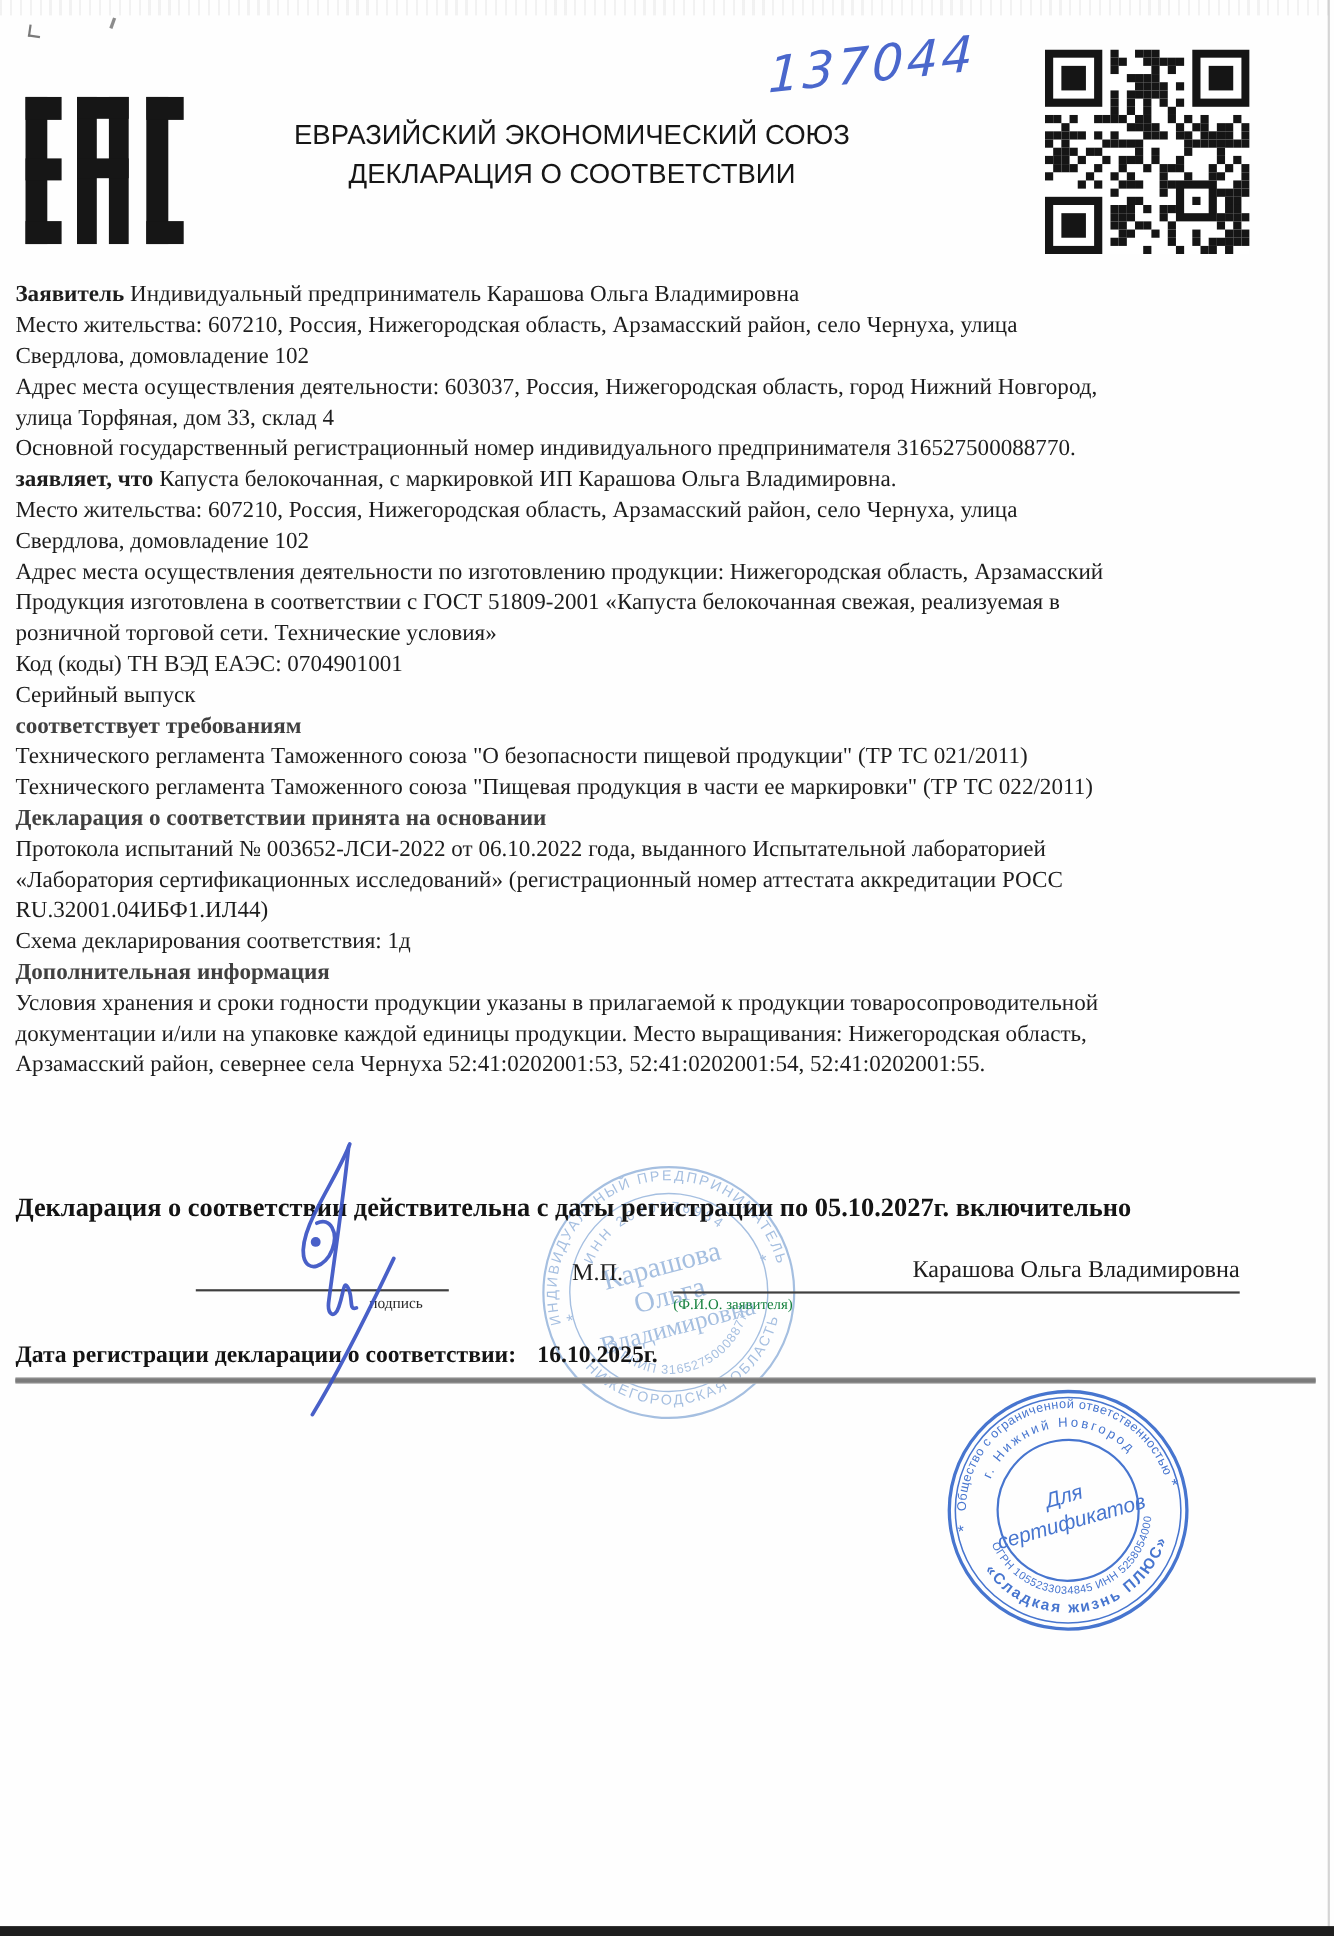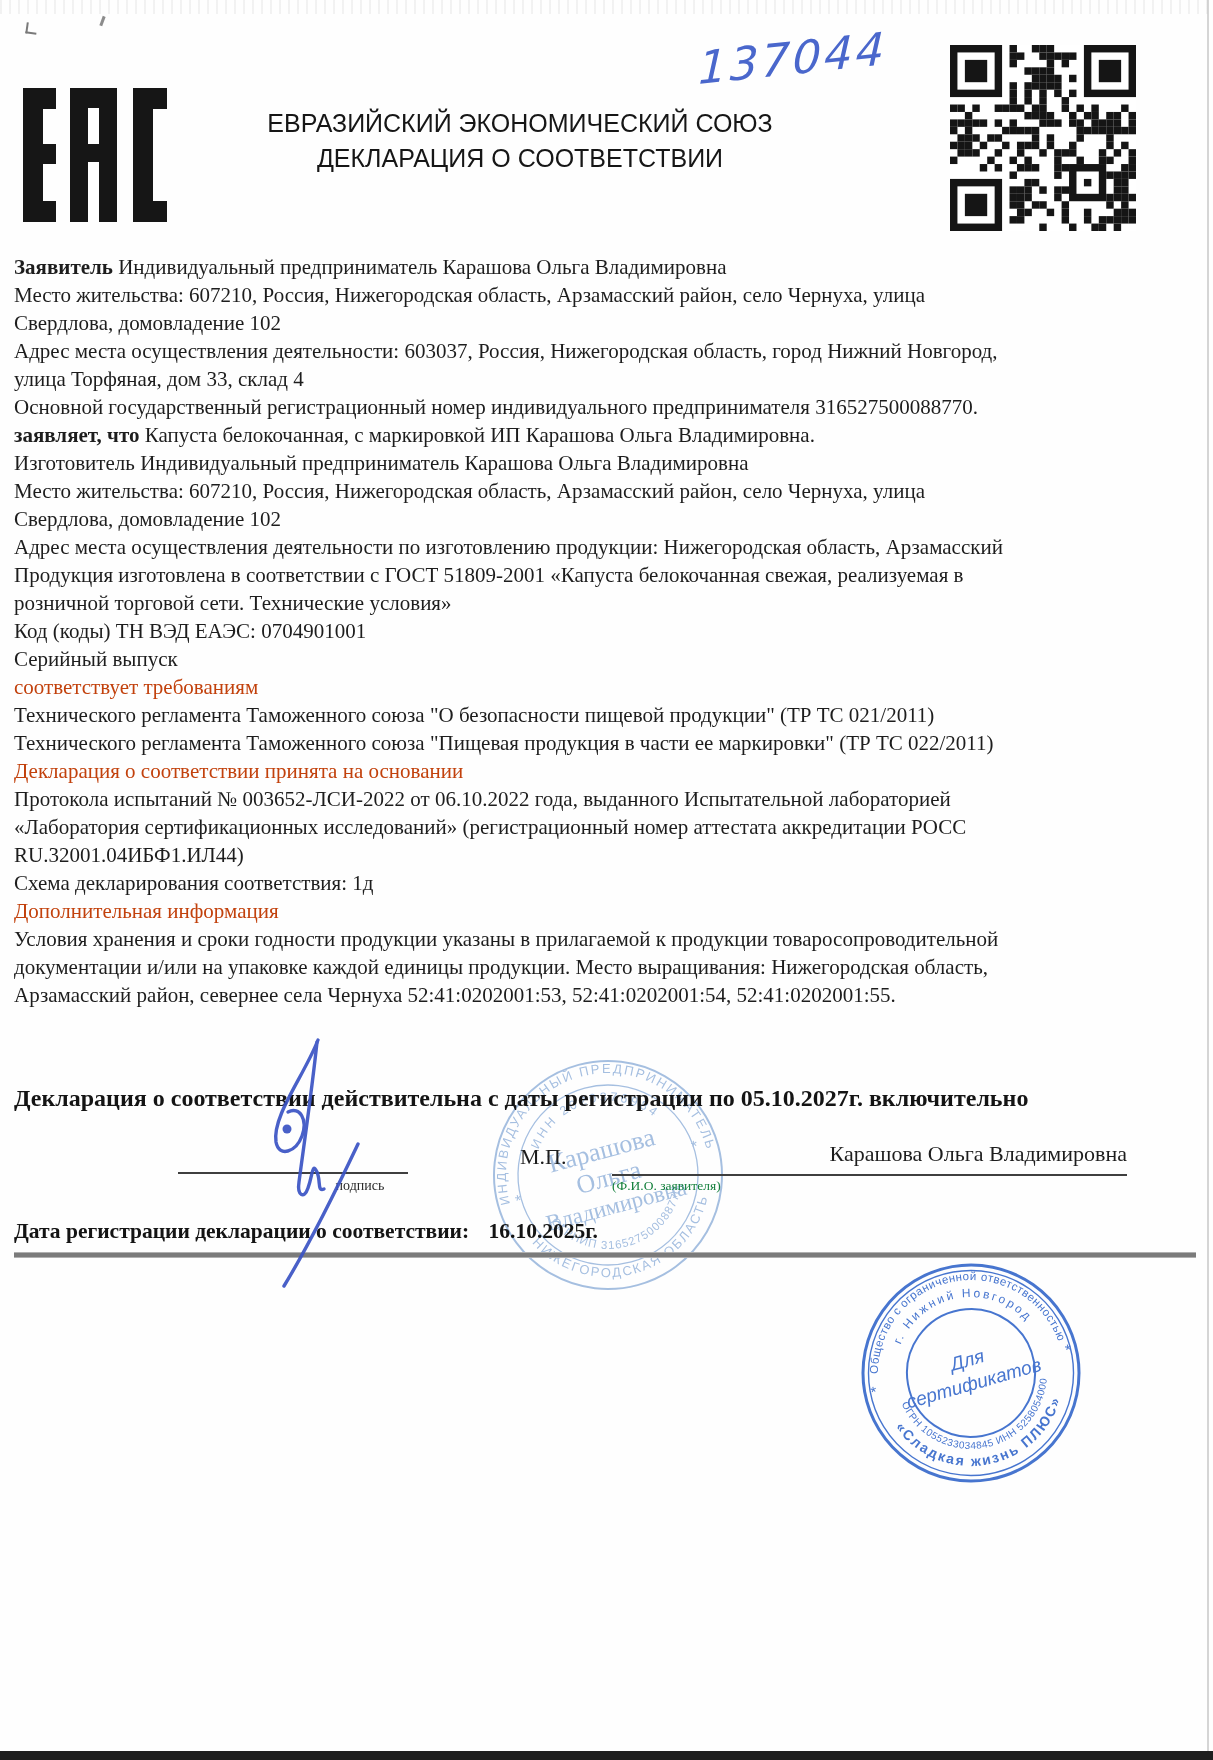--- a/index.html
+++ b/index.html
@@ -20,21 +20,21 @@
   .title{position:absolute;left:170px;top:106px;width:700px;text-align:center;z-index:2;
     font-family:"Liberation Sans",sans-serif;font-weight:normal;font-size:25px;line-height:35px;
     color:#161616;letter-spacing:0px;}
   .hand-number{position:absolute;left:698px;top:32px;z-index:4;font-family:"DejaVu Sans",sans-serif;
     font-style:italic;font-size:45px;color:#3b5bc8;letter-spacing:3px;
     transform:rotate(-6deg) skewX(-8deg);opacity:.92;}
   .qr{position:absolute;left:950px;top:45px;z-index:2;}
   
   .body-text{position:absolute;left:14px;top:253px;width:1192px;z-index:3;font-size:21px;line-height:28px;}
   .ln{white-space:pre;}
-  .bl{font-weight:normal;color:#c2410c;}
+  .bl{font-weight:bold;color:#404040;}
   .validity{position:absolute;left:14px;top:1085px;width:1100px;z-index:3;font-weight:bold;
     font-size:24px;color:#141414;white-space:pre;}
   
   .mp{position:absolute;left:520px;top:1144px;font-size:22px;z-index:3;}
   .sig-line{position:absolute;left:178px;top:1172px;width:230px;height:2px;background:#3f3f3f;z-index:3;}
   .sig-caption{position:absolute;left:295px;top:1178px;width:130px;text-align:center;font-size:14px;
     color:#2a2a2a;z-index:3;}
   .fio{position:absolute;left:612px;top:1141px;width:515px;text-align:right;font-size:22px;z-index:3;}
   .fio-line{position:absolute;left:612px;top:1174px;width:515px;height:2px;background:#3f3f3f;z-index:3;}
   .fio-caption{position:absolute;left:612px;top:1178px;width:515px;text-align:left;font-size:13.5px;
@@ -302,21 +302,20 @@
     </svg>
 
   <div class="body-text">
       <div class="ln"><b>Заявитель</b><span> Индивидуальный предприниматель Карашова Ольга Владимировна</span></div>
       <div class="ln"><span>Место жительства: 607210, Россия, Нижегородская область, Арзамасский район, село Чернуха, улица</span></div>
       <div class="ln"><span>Свердлова, домовладение 102</span></div>
       <div class="ln"><span>Адрес места осуществления деятельности: 603037, Россия, Нижегородская область, город Нижний Новгород,</span></div>
       <div class="ln"><span>улица Торфяная, дом 33, склад 4</span></div>
       <div class="ln"><span>Основной государственный регистрационный номер индивидуального предпринимателя 316527500088770.</span></div>
       <div class="ln"><b>заявляет, что</b><span> Капуста белокочанная, с маркировкой ИП Карашова Ольга Владимировна.</span></div>
-      <div class="ln"><span>Изготовитель Индивидуальный предприниматель Карашова Ольга Владимировна</span></div>
       <div class="ln"><span>Место жительства: 607210, Россия, Нижегородская область, Арзамасский район, село Чернуха, улица</span></div>
       <div class="ln"><span>Свердлова, домовладение 102</span></div>
       <div class="ln"><span>Адрес места осуществления деятельности по изготовлению продукции: Нижегородская область, Арзамасский</span></div>
       <div class="ln"><span>Продукция изготовлена в соответствии с ГОСТ 51809-2001 «Капуста белокочанная свежая, реализуемая в</span></div>
       <div class="ln"><span>розничной торговой сети. Технические условия»</span></div>
       <div class="ln"><span>Код (коды) ТН ВЭД ЕАЭС: 0704901001</span></div>
       <div class="ln"><span>Серийный выпуск</span></div>
       <div class="ln bl"><span>соответствует требованиям</span></div>
       <div class="ln"><span>Технического регламента Таможенного союза "О безопасности пищевой продукции" (ТР ТС 021/2011)</span></div>
       <div class="ln"><span>Технического регламента Таможенного союза "Пищевая продукция в части ее маркировки" (ТР ТС 022/2011)</span></div>

